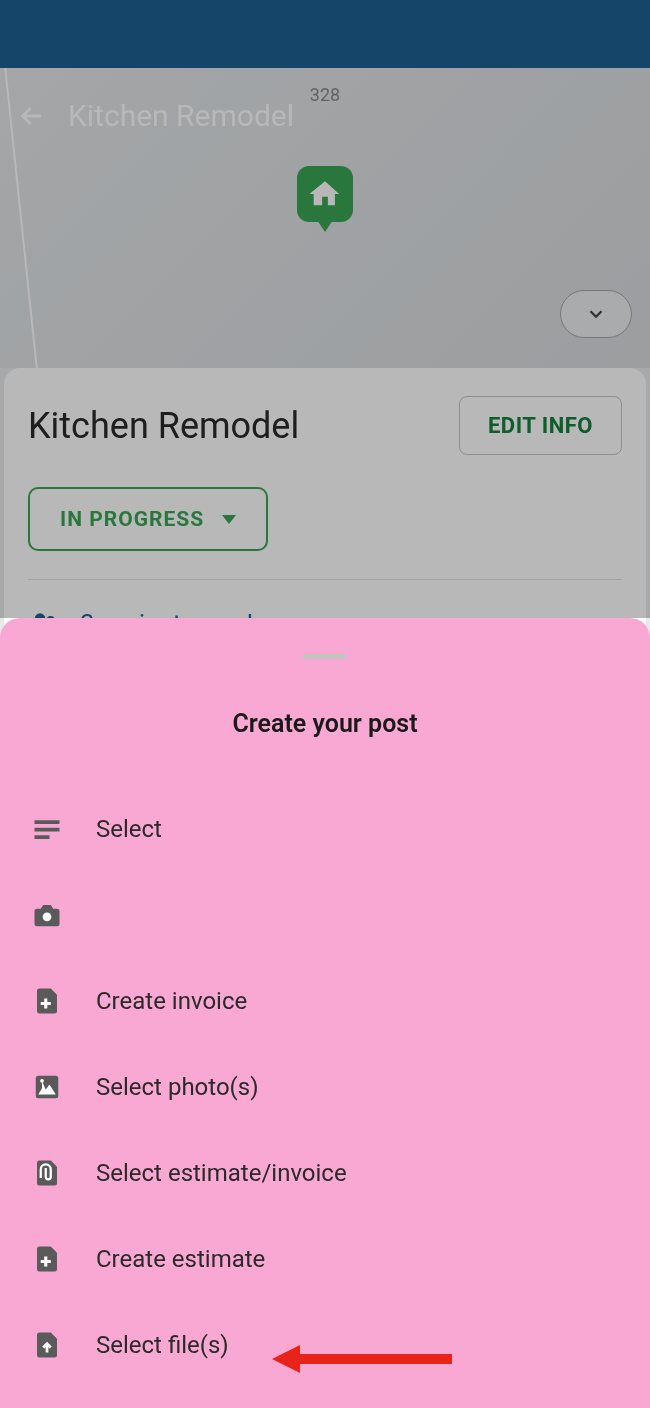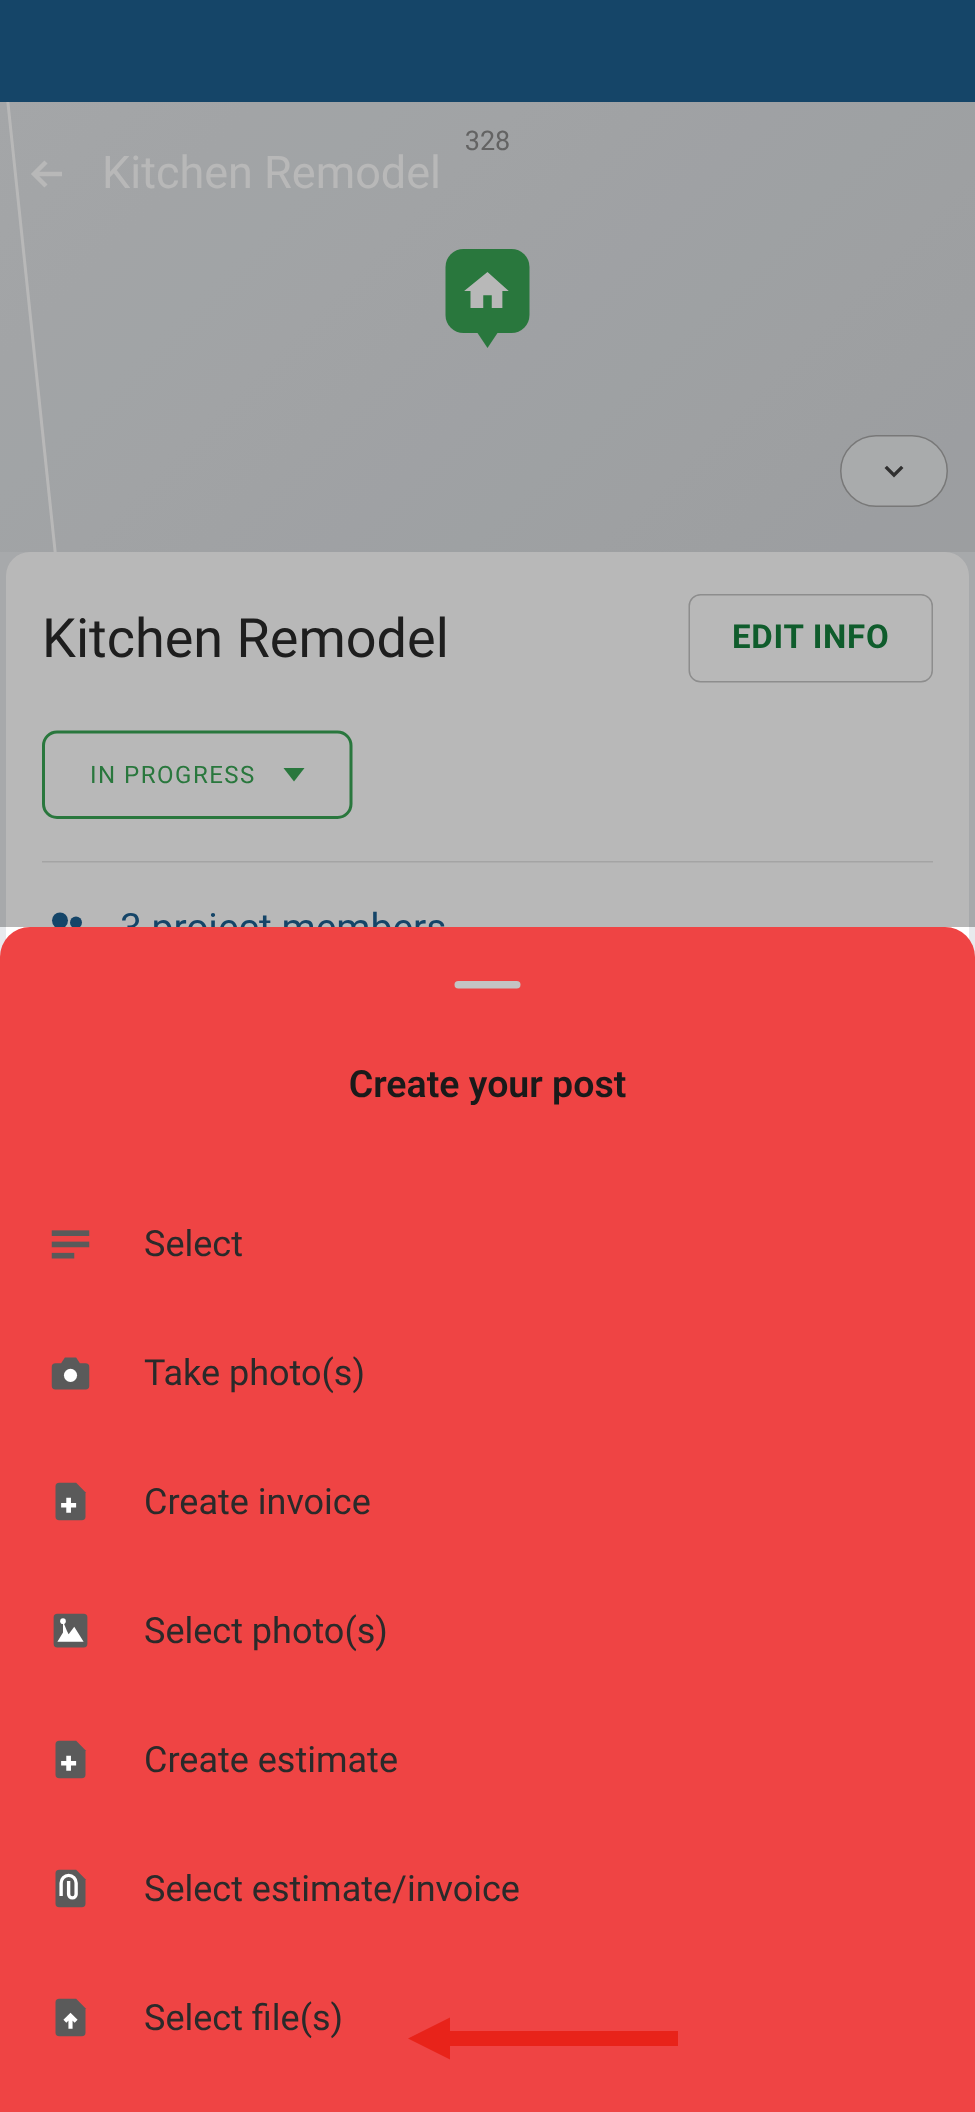--- a/index.html
+++ b/index.html
@@ -21,30 +21,30 @@
     .map-pin-icon { width: 34px; height: 34px; fill: #fff; }
     
     .expand-btn { position: absolute; bottom: 30px; right: 18px; width: 72px; height: 48px; border: 1.5px solid #a7a7a7; border-radius: 24px; background: #ebedef; display: flex; align-items: center; justify-content: center; cursor: pointer; }
     .chevron-icon { width: 22px; height: 22px; stroke: #434343; stroke-width: 2.5; fill: none; }
     
     .card { background: #fff; border-radius: 16px 16px 0 0; margin: 0 4px; padding: 28px 24px 20px; position: relative; }
     .card-header { display: flex; justify-content: space-between; align-items: center; margin-bottom: 32px; }
     .card-title { font-size: 36px; color: #2a2a2a; font-weight: 400; }
     .edit-btn { border: 1.5px solid #c4c4c4; background: transparent; border-radius: 8px; padding: 16px 28px; color: #15803d; font-size: 22px; font-weight: 700; letter-spacing: 0.5px; cursor: pointer; }
     
-    .status-dropdown { display: inline-flex; align-items: center; gap: 18px; border: 2px solid #3aa655; border-radius: 10px; padding: 18px 30px; color: #3aa655; font-size: 16px; font-weight: 400; letter-spacing: 1px; cursor: pointer; }
+    .status-dropdown { display: inline-flex; align-items: center; gap: 18px; border: 2px solid #3aa655; border-radius: 10px; padding: 18px 30px; color: #3aa655; font-size: 21px; font-weight: 700; letter-spacing: 1px; cursor: pointer; }
     .dropdown-triangle { width: 0; height: 0; border-left: 7px solid transparent; border-right: 7px solid transparent; border-top: 9px solid #3aa655; }
     
     .members-row { display: flex; align-items: center; gap: 20px; padding-top: 28px; margin-top: 28px; border-top: 1px solid #e4e4e4; }
     .members-icon { width: 32px; height: 32px; fill: #1e6091; }
     .members-text { color: #1e6091; font-size: 26px; text-decoration: underline; }
     
     .dim-overlay { position: absolute; top: 0; left: 0; right: 0; height: 618px; background: rgba(0,0,0,0.28); pointer-events: none; }
     
-    .sheet { position: absolute; bottom: 0; left: 0; right: 0; height: 790px; background: #ef4444; border-radius: 20px 20px 0 0; padding: 18px 28px 30px; }
+    .sheet { position: absolute; bottom: 0; left: 0; right: 0; height: 790px; background: #f9a8d4; border-radius: 20px 20px 0 0; padding: 18px 28px 30px; }
     .sheet-handle { width: 44px; height: 5px; background: #c4c4c4; border-radius: 3px; margin: 18px auto 50px; }
     .sheet-title { text-align: center; font-size: 25px; font-weight: 600; color: #1a1a1a; margin-bottom: 48px; }
     
     .sheet-item { display: flex; align-items: center; gap: 34px; padding: 28px 4px; cursor: pointer; }
     .sheet-icon { width: 30px; height: 30px; fill: #5a5a5a; flex-shrink: 0; }
     .sheet-label { font-size: 24px; color: #2a2a2a; }
     
     .arrow-annotation { position: absolute; bottom: 32px; left: 272px; width: 180px; height: 34px; pointer-events: none; }
   </style>
 </head>
@@ -110,21 +110,20 @@
         <rect x="2" y="17" width="12" height="3"></rect>
       </svg>
     <span class="sheet-label">Select</span>
   </div>
 
   <div class="sheet-item">
     <svg class="sheet-icon" viewBox="0 0 24 24">
         <path d="M4 7h3l2-3h6l2 3h3a2 2 0 012 2v10a2 2 0 01-2 2H4a2 2 0 01-2-2V9a2 2 0 012-2z"></path>
         <circle cx="12" cy="13.5" r="3.5" fill="#fff"></circle>
       </svg>
-    <span class="sheet-label">Take photo(s)</span>
   </div>
 
   <div class="sheet-item">
     <svg class="sheet-icon" viewBox="0 0 24 24">
         <path d="M6 2h9l5 5v13a2 2 0 01-2 2H6a2 2 0 01-2-2V4a2 2 0 012-2z"></path>
         <path d="M11 10v8M7 14h8" stroke="#fff" stroke-width="2.5"></path>
       </svg>
     <span class="sheet-label">Create invoice</span>
   </div>
 
@@ -133,31 +132,31 @@
         <rect x="3" y="3" width="18" height="18" rx="2"></rect>
         <path d="M8 7v6l-3 5h14l-5-8-3 4-1-2z" fill="#fff"></path>
         <circle cx="8" cy="7" r="1.5" fill="#fff"></circle>
       </svg>
     <span class="sheet-label">Select photo(s)</span>
   </div>
 
   <div class="sheet-item">
     <svg class="sheet-icon" viewBox="0 0 24 24">
         <path d="M6 2h9l5 5v13a2 2 0 01-2 2H6a2 2 0 01-2-2V4a2 2 0 012-2z"></path>
-        <path d="M11 10v8M7 14h8" stroke="#fff" stroke-width="2.5"></path>
+        <path d="M11 8v7a2 2 0 004 0V9a4 4 0 00-8 0v7" stroke="#fff" stroke-width="1.8" fill="none"></path>
       </svg>
-    <span class="sheet-label">Create estimate</span>
+    <span class="sheet-label">Select estimate/invoice</span>
   </div>
 
   <div class="sheet-item">
     <svg class="sheet-icon" viewBox="0 0 24 24">
         <path d="M6 2h9l5 5v13a2 2 0 01-2 2H6a2 2 0 01-2-2V4a2 2 0 012-2z"></path>
-        <path d="M11 8v7a2 2 0 004 0V9a4 4 0 00-8 0v7" stroke="#fff" stroke-width="1.8" fill="none"></path>
+        <path d="M11 10v8M7 14h8" stroke="#fff" stroke-width="2.5"></path>
       </svg>
-    <span class="sheet-label">Select estimate/invoice</span>
+    <span class="sheet-label">Create estimate</span>
   </div>
 
   <div class="sheet-item">
     <svg class="sheet-icon" viewBox="0 0 24 24">
         <path d="M6 2h9l5 5v13a2 2 0 01-2 2H6a2 2 0 01-2-2V4a2 2 0 012-2z"></path>
         <path d="M12 18v-7M9 14l3-3 3 3" stroke="#fff" stroke-width="2.2" fill="none"></path>
       </svg>
     <span class="sheet-label">Select file(s)</span>
   </div>
 

